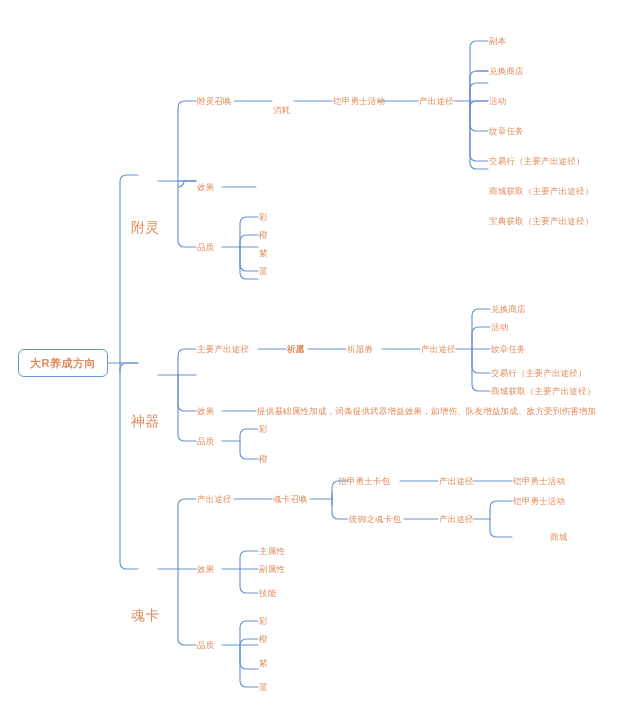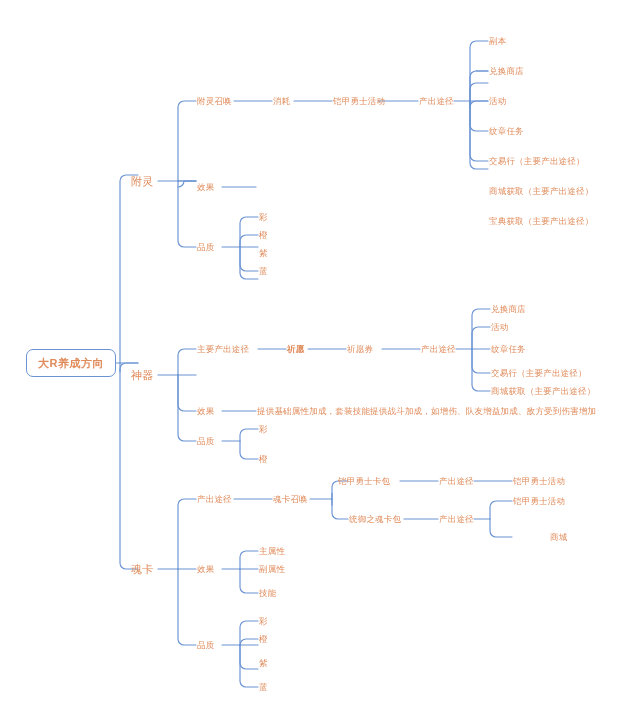--- a/index.html
+++ b/index.html
@@ -40,21 +40,22 @@
     color: #E08B5B;
     font-size: 11px;
     font-weight: bold;
     border: 1.3px solid #6A93D4;
     border-radius: 7px;
     padding: 7px 11px;
     background: #ffffff;
     letter-spacing: 0.5px;
   }
   .node.lvl2 {
-    font-size: 11px;
+    font-size: 14px;
+    margin-top: 46px;
   }
 </style>
 </head>
 <body>
 
 <div id="canvas">
 
   <svg id="edges" viewBox="0 0 640 705" xmlns="http://www.w3.org/2000/svg">
     <g fill="none" stroke="#6A93D4" stroke-width="1.15" stroke-linecap="round">
 
@@ -145,26 +146,26 @@
 
       <path d="M222,645 H240"></path>
       <path d="M240,645 V627 a6,6 0 0 1 6,-6 H258"></path>
       <path d="M240,645 V645 a6,6 0 0 1 6,-6 H258"></path>
       <path d="M240,645 H258"></path>
       <path d="M240,645 V663 a6,6 0 0 0 6,6 H258"></path>
       <path d="M240,645 V681 a6,6 0 0 0 6,6 H258"></path>
     </g>
   </svg>
 
-  <div class="node root" style="left:26px; top:363px;">大R养成方向</div>
+  <div class="node root" style="left:18px; top:363px;border-radius:6px;">大R养成方向</div>
 
   <div class="node lvl2" style="left:131px; top:181px;">附灵</div>
 
   <div class="node" style="left:197px; top:101px;">附灵召唤</div>
-  <div class="node" style="left:273px; top:101px;">消耗</div>
+  <div class="node" style="left:273px; top:110px;">消耗</div>
   <div class="node" style="left:333px; top:101px;">铠甲勇士活动</div>
   <div class="node" style="left:419px; top:101px;">产出途径</div>
 
   <div class="node" style="left:489px; top:41px;">副本</div>
   <div class="node" style="left:489px; top:71px;">兑换商店</div>
   <div class="node" style="left:489px; top:101px;">活动</div>
   <div class="node" style="left:489px; top:131px;">纹章任务</div>
   <div class="node" style="left:489px; top:161px;">交易行（主要产出途径）</div>
   <div class="node" style="left:489px; top:191px;">商城获取（主要产出途径）</div>
   <div class="node" style="left:489px; top:221px;">宝典获取（主要产出途径）</div>
@@ -184,21 +185,21 @@
   <div class="node" style="left:347px; top:349px;">祈愿券</div>
   <div class="node" style="left:421px; top:349px;">产出途径</div>
 
   <div class="node" style="left:491px; top:309px;">兑换商店</div>
   <div class="node" style="left:491px; top:327px;">活动</div>
   <div class="node" style="left:491px; top:349px;">纹章任务</div>
   <div class="node" style="left:491px; top:373px;">交易行（主要产出途径）</div>
   <div class="node" style="left:491px; top:391px;">商城获取（主要产出途径）</div>
 
   <div class="node" style="left:197px; top:411px;">效果</div>
-  <div class="node" style="left:257px; top:411px;">提供基础属性加成，套装技能提供战斗加成，如增伤、队友增益加成、敌方受到伤害增加</div>
+  <div class="node" style="left:257px; top:411px;">提供基础属性加成，词条提供武器增益效果，如增伤、队友增益加成、敌方受到伤害增加</div>
 
   <div class="node" style="left:197px; top:441px;">品质</div>
   <div class="node" style="left:259px; top:429px;">彩</div>
   <div class="node" style="left:259px; top:459px;">橙</div>
 
   <div class="node lvl2" style="left:131px; top:569px;">魂卡</div>
 
   <div class="node" style="left:197px; top:499px;">产出途径</div>
   <div class="node" style="left:273px; top:499px;">魂卡召唤</div>
 

